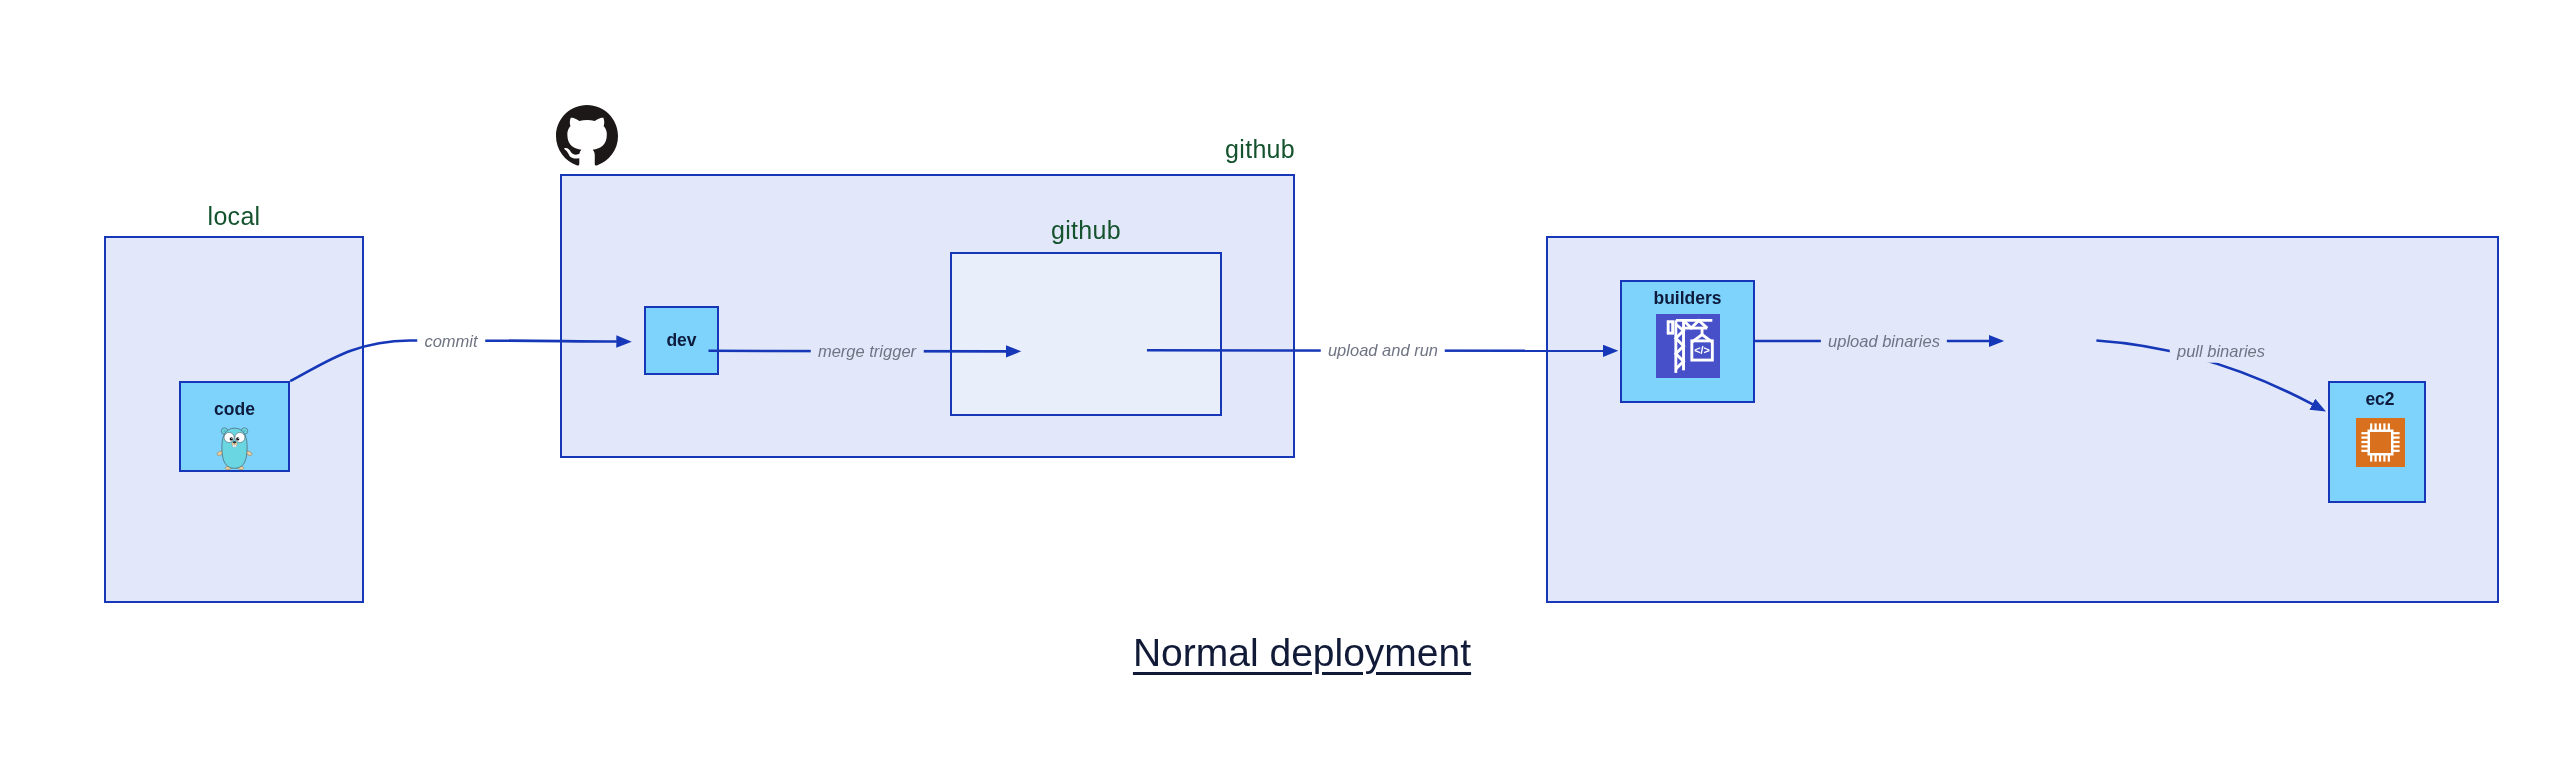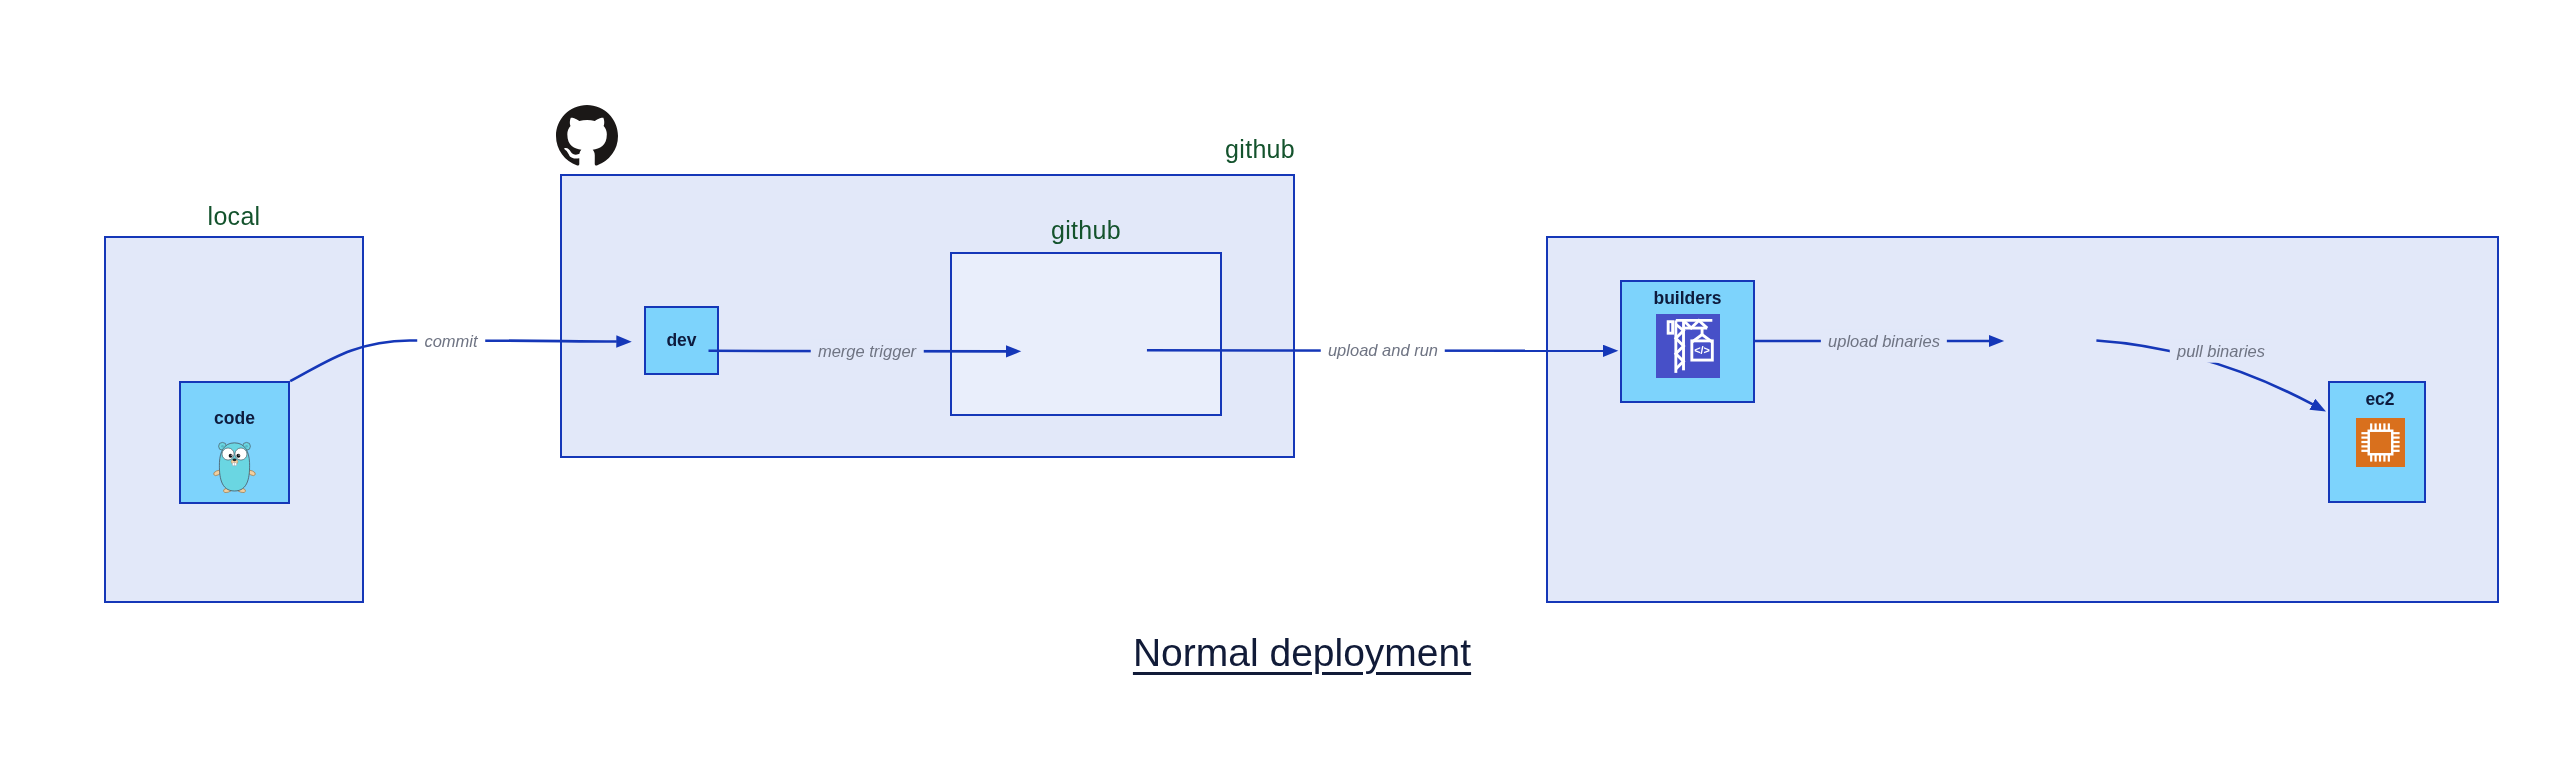--- a/index.html
+++ b/index.html
@@ -38,21 +38,21 @@
 
   <div class="cbox inner" style="left:950px;top:252px;width:272px;height:164px;"></div>
   <div class="clabel" style="left:950px;top:216px;width:272px;text-align:center;">github</div>
 
   <div class="cbox" style="left:1546px;top:236px;width:953px;height:367px;"></div>
 
   <svg class="logo" style="left:556px;top:105px;" width="62" height="62" viewBox="0 0 16 16">
     <path fill="#1b1817" fill-rule="evenodd" d="M8 0C3.58 0 0 3.58 0 8c0 3.54 2.29 6.53 5.47 7.59.4.07.55-.17.55-.38 0-.19-.01-.82-.01-1.49-2.01.37-2.53-.49-2.69-.94-.09-.23-.48-.94-.82-1.13-.28-.15-.68-.52-.01-.53.63-.01 1.08.58 1.23.82.72 1.21 1.87.87 2.33.66.07-.52.28-.87.51-1.07-1.78-.2-3.64-.89-3.64-3.95 0-.87.31-1.59.82-2.15-.08-.2-.36-1.02.08-2.12 0 0 .67-.21 2.2.82.64-.18 1.32-.27 2-.27.68 0 1.36.09 2 .27 1.53-1.04 2.2-.82 2.2-.82.44 1.1.16 1.92.08 2.12.51.56.82 1.27.82 2.15 0 3.07-1.87 3.75-3.65 3.95.29.25.54.73.54 1.48 0 1.07-.01 1.93-.01 2.2 0 .21.15.46.55.38A8.013 8.013 0 0016 8c0-4.42-3.58-8-8-8z"></path>
   </svg>
 
-  <div class="node" style="left:179px;top:381px;width:111px;height:123px;padding-top:25px;gap:6.2px;">
+  <div class="node" style="left:179px;top:381px;width:111px;height:91px;padding-top:16px;gap:6.2px;">
     <div class="nlabel">code</div>
     <svg class="icon" width="43" height="63" viewBox="0 0 100 122">
       <ellipse cx="10" cy="76" rx="9" ry="5" fill="#f2cfa0" stroke="#9a7848" stroke-width="1.5" transform="rotate(-25 10 76)"></ellipse>
       <ellipse cx="90" cy="76" rx="9" ry="5" fill="#f2cfa0" stroke="#9a7848" stroke-width="1.5" transform="rotate(25 90 76)"></ellipse>
       <ellipse cx="34" cy="116" rx="10" ry="5" fill="#f2cfa0" stroke="#9a7848" stroke-width="1.5" transform="rotate(-15 34 116)"></ellipse>
       <ellipse cx="66" cy="116" rx="10" ry="5" fill="#f2cfa0" stroke="#9a7848" stroke-width="1.5" transform="rotate(15 66 116)"></ellipse>
       <circle cx="22" cy="14" r="9" fill="#6ad6e2" stroke="#49525e" stroke-width="1.5"></circle>
       <circle cx="78" cy="14" r="9" fill="#6ad6e2" stroke="#49525e" stroke-width="1.5"></circle>
       <circle cx="22" cy="14" r="3" fill="#53b7c6"></circle>
       <circle cx="78" cy="14" r="3" fill="#53b7c6"></circle>

